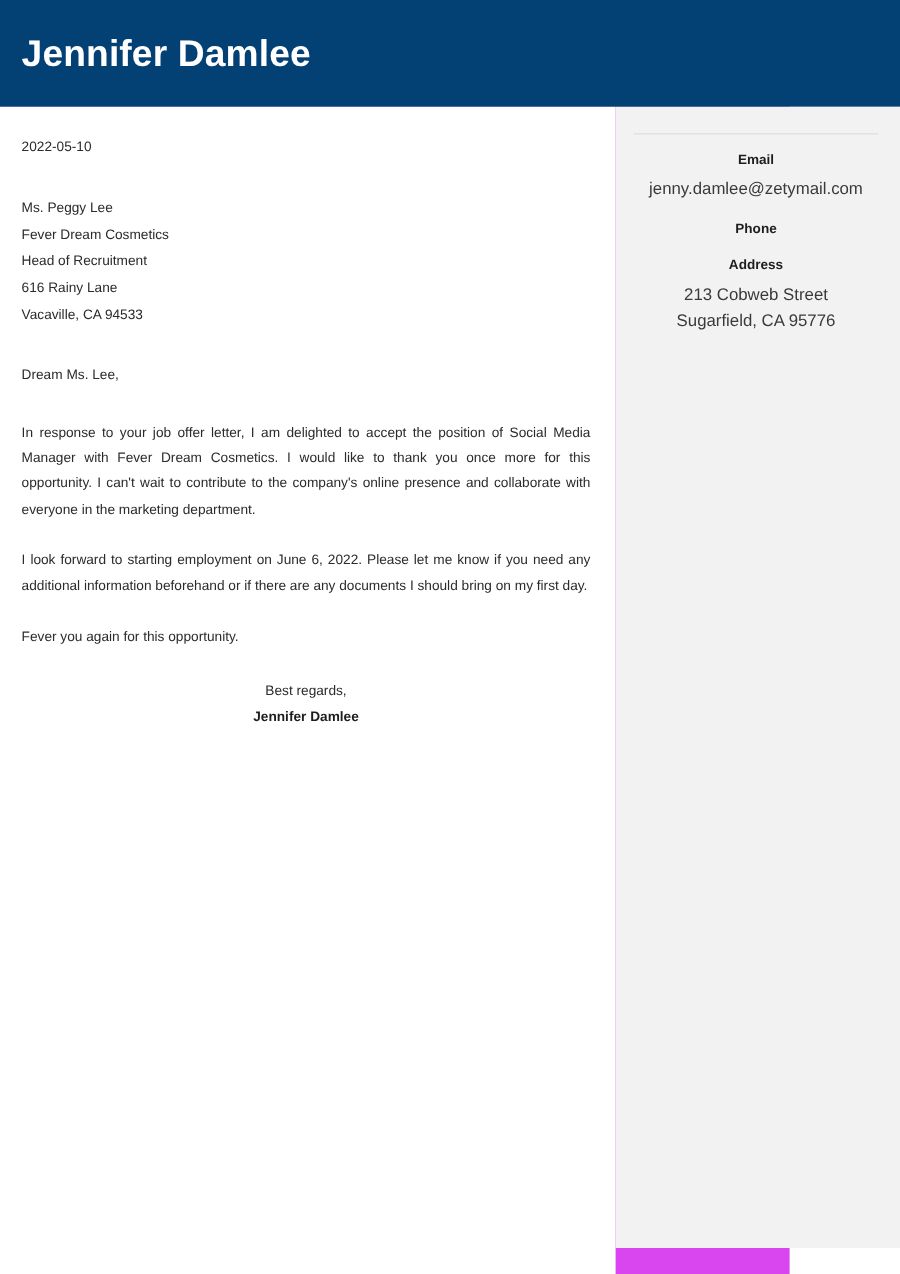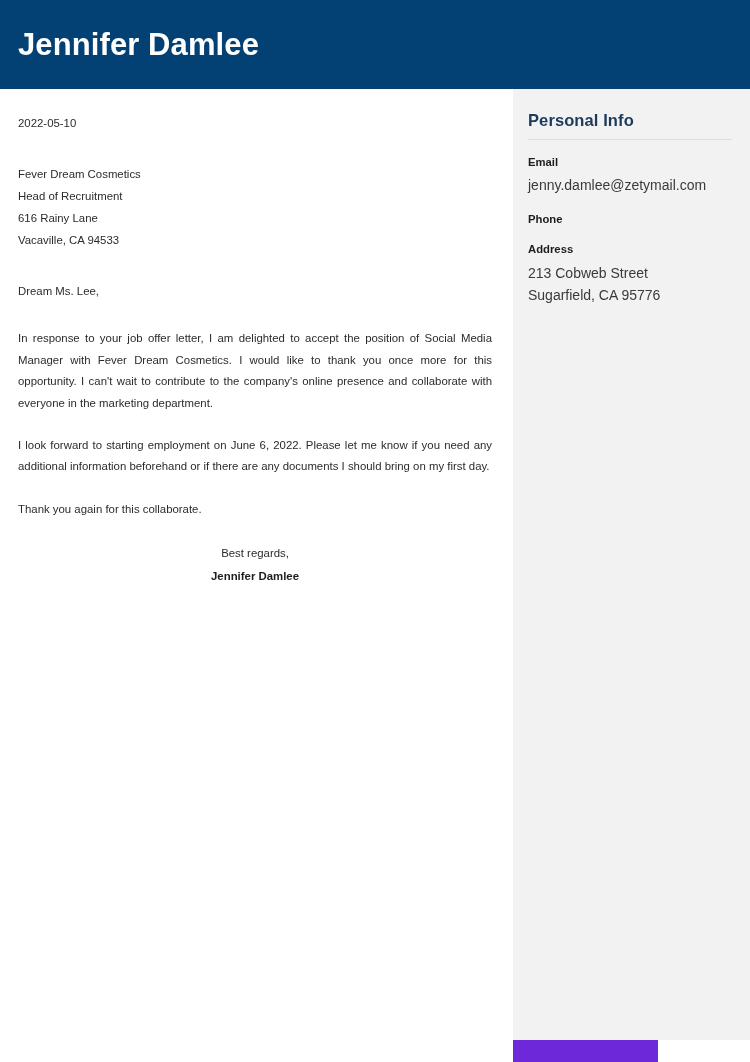--- a/index.html
+++ b/index.html
@@ -11,21 +11,21 @@
     height: 1062px;
     background: #ffffff;
     font-family: "Liberation Sans", sans-serif;
     -webkit-font-smoothing: antialiased;
     overflow: hidden;
   }
   .page {
     position: relative;
     width: 658px;
     height: 1062px;
-    background: #6d28d9;
+    background: #d946ef;
     box-sizing: border-box;
   }
 
   
   .header-band {
     position: absolute;
     left: 0;
     top: 0;
     width: 750px;
     height: 89px;
@@ -135,20 +135,21 @@
   }
   .sidebar-divider {
     height: 1px;
     background: #dcdcdc;
     border: 0;
     margin: 0 0 14px 0;
     width: 100%;
   }
   .info-group {
     margin: 0 0 14px 0;
+    text-align: center;
   }
   .info-label {
     font-size: 11.3px;
     font-weight: bold;
     color: #1d1d1d;
     margin: 0 0 4px 0;
     line-height: 1.45;
   }
   .info-value {
     font-size: 14px;
@@ -167,42 +168,42 @@
     <div class="header-name">Jennifer Damlee</div>
   </div>
 
   <div class="body-wrap">
 
     <div class="letter-col">
 
       <p class="date-line">2022-05-10</p>
 
       <div class="recipient">
+        <p class="recipient-line">Ms. Peggy Lee</p>
         <p class="recipient-line">Fever Dream Cosmetics</p>
         <p class="recipient-line">Head of Recruitment</p>
         <p class="recipient-line">616 Rainy Lane</p>
         <p class="recipient-line">Vacaville, CA 94533</p>
       </div>
 
       <p class="salutation">Dream Ms. Lee,</p>
 
       <p class="body-par">In response to your job offer letter, I am delighted to accept the position of Social Media Manager with Fever Dream Cosmetics. I would like to thank you once more for this opportunity. I can't wait to contribute to the company's online presence and collaborate with everyone in the marketing department.</p>
       <p class="body-par">I look forward to starting employment on June 6, 2022. Please let me know if you need any additional information beforehand or if there are any documents I should bring on my first day.</p>
-      <p class="body-par">Thank you again for this collaborate.</p>
+      <p class="body-par">Fever you again for this opportunity.</p>
 
       <div class="closing">
         <p class="closing-line">Best regards,</p>
         <p class="signature-name">Jennifer Damlee</p>
       </div>
 
     </div>
 
     <div class="sidebar-col">
 
-      <div class="sidebar-title">Personal Info</div>
       <hr class="sidebar-divider">
 
       <div class="info-group">
         <p class="info-label">Email</p>
         <p class="info-value">jenny.damlee@zetymail.com</p>
       </div>
 
       <div class="info-group">
         <p class="info-label">Phone</p>
       </div>

